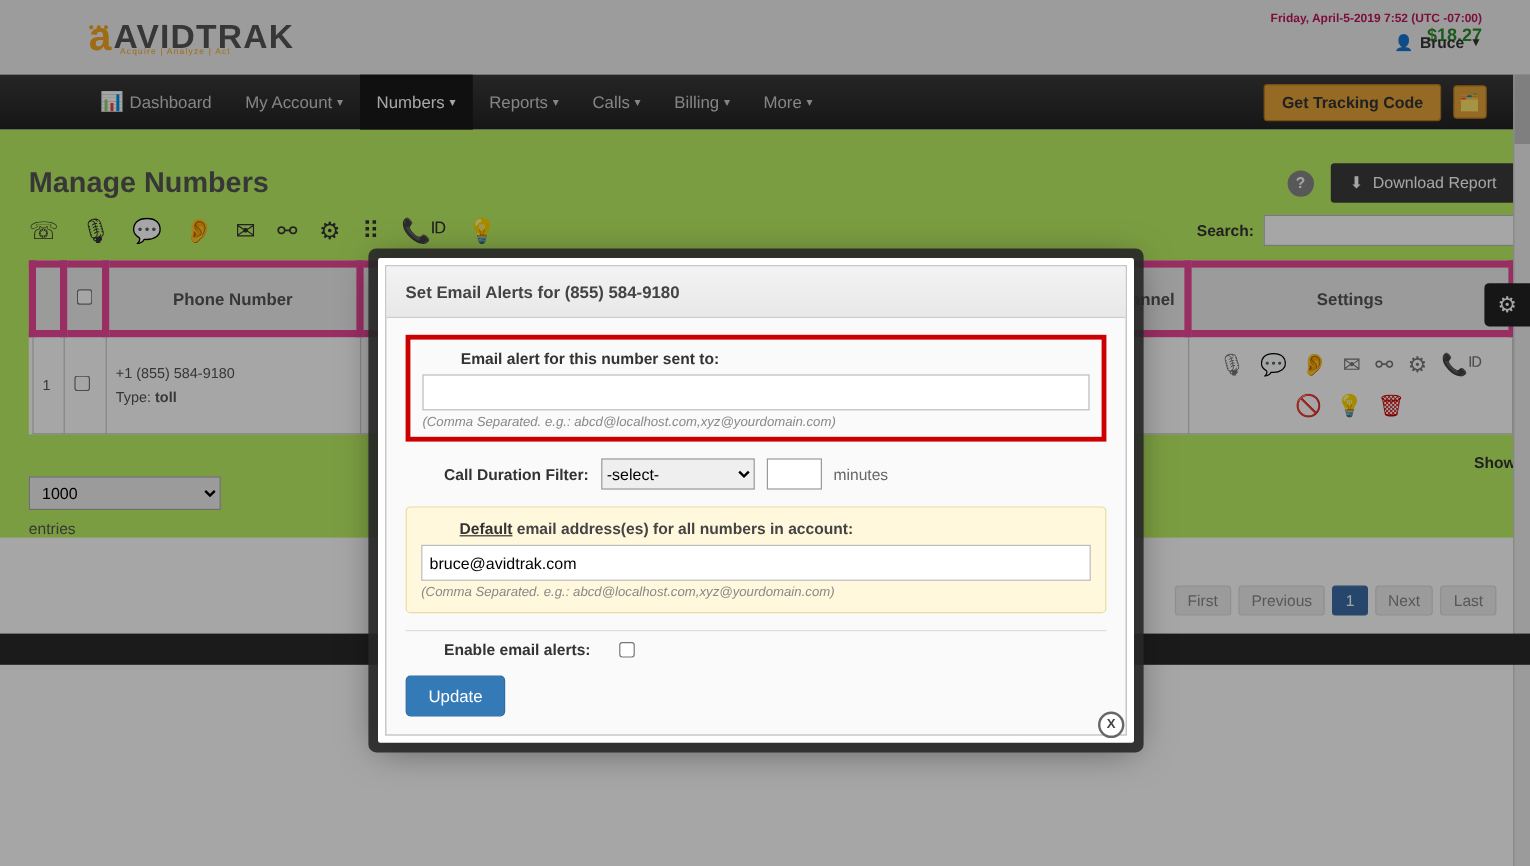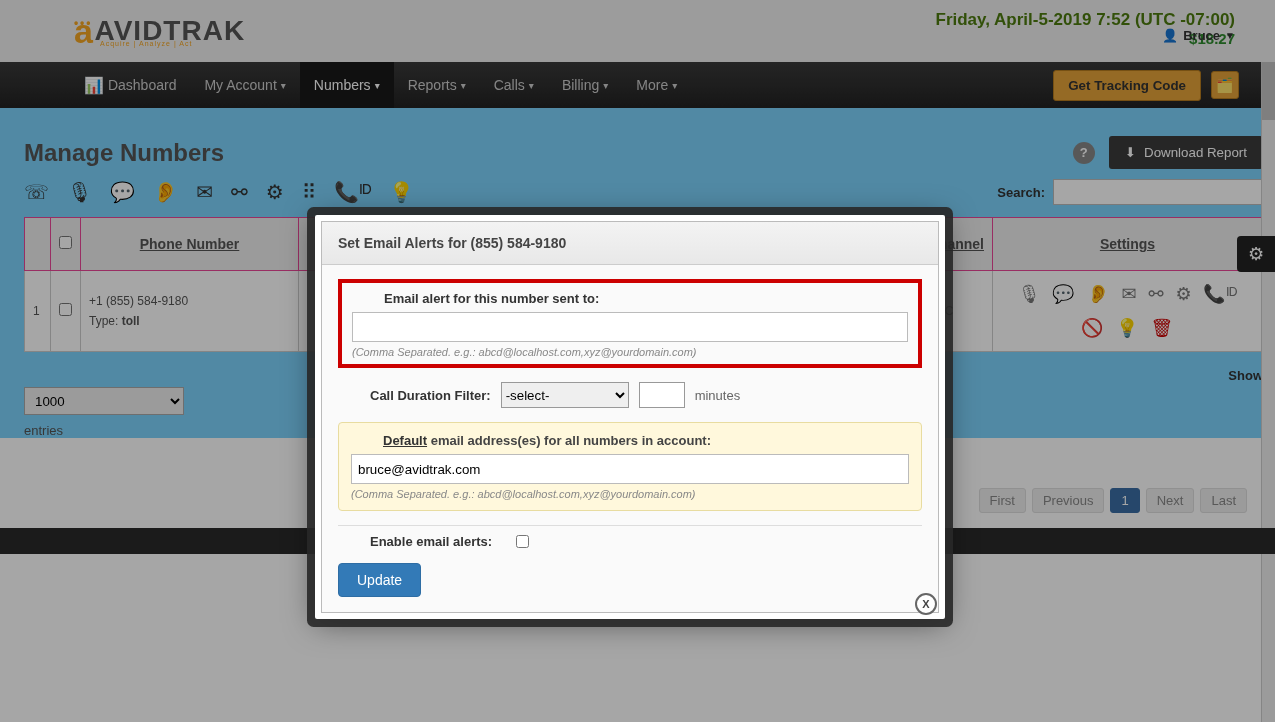--- a/index.html
+++ b/index.html
@@ -5,48 +5,48 @@
 * { box-sizing: border-box; margin: 0; padding: 0; }
 body { font-family: Arial, Helvetica, sans-serif; font-size: 13px; background: #fff; color: #333; width: 1275px; height: 722px; overflow: hidden; position: relative; }
 
 
 .topbar { height: 62px; background: #f0f0f0; display: flex; align-items: center; padding: 0 24px 0 74px; position: relative; }
 .logo { font-size: 28px; font-weight: bold; color: #555; letter-spacing: 1px; display: flex; align-items: center; }
 .logo .a { font-size: 34px; color: #f5a623; margin-right: -2px; }
 .logo .dots { color: #f5a623; font-size: 12px; letter-spacing: 2px; position: relative; top: -8px; margin-left: -18px; margin-right: 2px; }
 .logo-sub { font-size: 7px; color: #f5a623; letter-spacing: 1px; position: absolute; top: 40px; left: 100px; }
 .top-right { position: absolute; right: 40px; top: 10px; text-align: right; color: #333; }
-.top-right .date { font-weight: bold; font-size: 17px; color: #4d7c0f; }
+.top-right .date { font-weight: bold; font-size: 10px; color: #be185d; }
 .top-right .balance { color: #2e8b2e; font-weight: bold; font-size: 15px; }
 .user-block { display: flex; align-items: center; gap: 5px; position: absolute; right: 40px; top: 28px; font-weight: bold; cursor: pointer; }
 
 
 .navbar { height: 46px; background: linear-gradient(#3a3a3a, #222); display: flex; align-items: center; padding: 0 0 0 70px; color: #ccc; font-size: 14px; }
 .nav-item { padding: 0 14px; height: 100%; display: flex; align-items: center; cursor: pointer; gap: 4px; }
 .nav-item.active { background: #1a1a1a; color: #fff; }
 .nav-right { margin-left: auto; display: flex; align-items: center; padding-right: 36px; gap: 10px; }
 .tracking-btn { background: #e5a33a; border: 1px solid #b67c1e; color: #333; font-weight: bold; padding: 7px 14px; border-radius: 3px; cursor: pointer; }
 .nav-icon { width: 28px; height: 28px; background: #e5a33a; border: 1px solid #b67c1e; border-radius: 3px; display: flex; align-items: center; justify-content: center; cursor: pointer; }
 
 
-.main { padding: 28px 12px 0 24px; background: #7dd3fc; }
+.main { padding: 28px 12px 0 24px; background: #bef264; }
 .page-head { display: flex; align-items: center; margin-bottom: 10px; }
 .page-title { font-size: 24px; font-weight: bold; color: #555; }
 .head-actions { margin-left: auto; display: flex; align-items: center; gap: 14px; }
 .help-icon { width: 22px; height: 22px; border-radius: 50%; background: #888; color: #fff; display: flex; align-items: center; justify-content: center; font-weight: bold; font-size: 13px; }
 .download-btn { background: #3b3b3b; color: #fff; padding: 9px 16px; border: none; border-radius: 3px; cursor: pointer; display: flex; align-items: center; gap: 8px; }
 
 .toolbar { display: flex; align-items: center; gap: 18px; margin: 8px 0 12px; color: #333; font-size: 20px; }
 .toolbar span { cursor: pointer; }
 .search-wrap { margin-left: auto; display: flex; align-items: center; gap: 8px; font-weight: bold; font-size: 13px; }
 .search-wrap input { width: 210px; height: 26px; border: 1px solid #bbb; padding: 0 6px; }
 
 
 .tbl { width: 100%; border-collapse: collapse; border: 1px solid #ccc; background: #fff; }
-.tbl th { background: #eee; border: 1px solid #ec4899; padding: 18px 8px; font-size: 14px; color: #555; text-decoration: underline; }
+.tbl th { background: #eee; border: 6px solid #ec4899; padding: 18px 8px; font-size: 14px; color: #555; }
 .tbl td { border: 1px solid #ccc; padding: 12px 8px; vertical-align: middle; font-size: 12px; color: #555; }
 .row-icons { display: flex; gap: 12px; font-size: 18px; color: #777; flex-wrap: wrap; justify-content: center; }
 .row-icons span { cursor: pointer; }
 
 .show-row { margin-top: 16px; display: flex; align-items: center; gap: 8px; justify-content: flex-end; }
 .entries-label { margin-top: 8px; color: #555; }
 
 .pagination { position: absolute; right: 28px; top: 488px; display: flex; gap: 6px; font-size: 13px; }
 .pagination span { padding: 4px 10px; background: #eee; border: 1px solid #ddd; border-radius: 3px; cursor: pointer; color: #888; }
 .pagination .active { background: #3b6ea5; color: #fff; border-color: #3b6ea5; }

